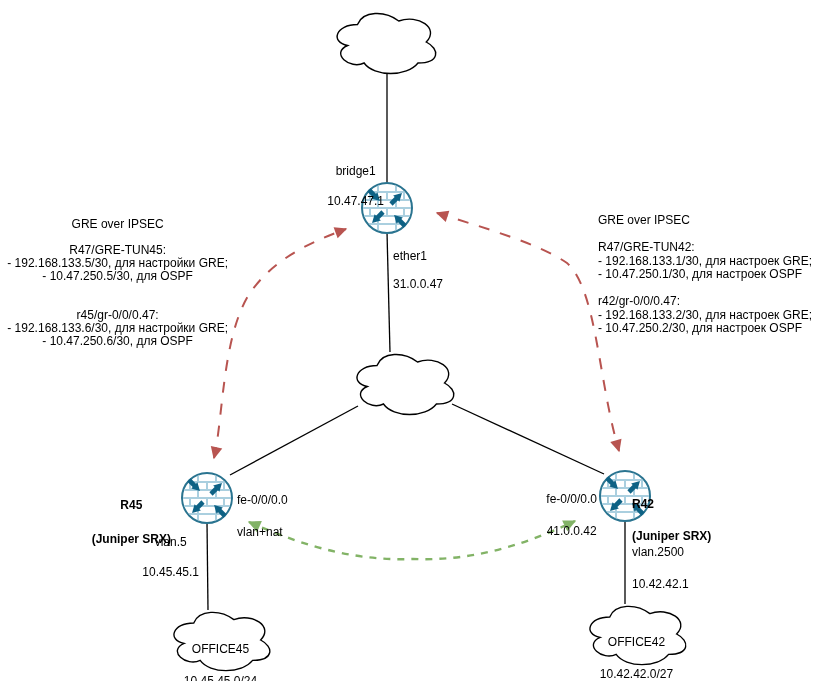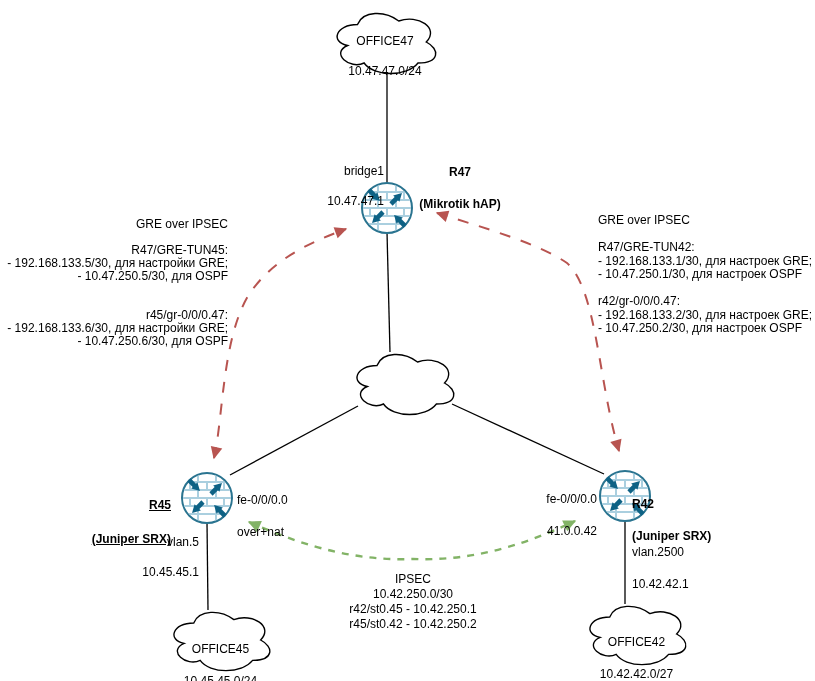--- a/index.html
+++ b/index.html
@@ -3,28 +3,28 @@
 <meta charset="utf-8">
 <style>
   html,body{margin:0;padding:0;background:#ffffff;}
   .stage{
     position:relative;width:815px;height:681px;background:#ffffff;overflow:hidden;
     font-family:"Liberation Sans",sans-serif;color:#000;
   }
   .stage svg.canvas{position:absolute;left:0;top:0;}
   .lbl{position:absolute;font-size:12px;line-height:14px;white-space:pre-line;}
   .center{text-align:center;}
-  .right{text-align:right;}
+  .right{text-align:center;}
   .bold{font-weight:bold;}
   .lh13{line-height:13px;}
   .lh135{line-height:13.5px;}
   .lh14{line-height:14px;}
   .lh15{line-height:15px;}
   .lh16{line-height:16px;}
-  .lh17{line-height:17px;text-decoration:underline;}
+  .lh17{line-height:17px;}
 </style>
 </head>
 <body>
 
 <div class="stage">
 
   <svg class="canvas" width="815" height="681" viewBox="0 0 815 681">
     <defs>
       <marker id="arrowRed" viewBox="0 0 10 10" refX="8.5" refY="5" markerWidth="7" markerHeight="7" orient="auto-start-reverse" markerUnits="strokeWidth">
         <path d="M0.6,0.8 L9.4,5 L0.6,9.2 Z" fill="#b85450"></path>
@@ -80,52 +80,48 @@
     <use href="#routerIcon" transform="translate(387,208)"></use>
     <use href="#routerIcon" transform="translate(207,498)"></use>
     <use href="#routerIcon" transform="translate(625,496)"></use>
 
     <path d="M214,458 C223,420 222,340 248,296 C270,262 305,244 346,229" fill="none" stroke="#b85450" stroke-width="2" stroke-dasharray="11 11" marker-start="url(#arrowRed)" marker-end="url(#arrowRed)"></path>
     <path d="M437,213 C478,226 538,243 567,263 C597,290 598,380 619,451" fill="none" stroke="#b85450" stroke-width="2" stroke-dasharray="11 11" marker-start="url(#arrowRed)" marker-end="url(#arrowRed)"></path>
 
     <path d="M249,522 C310,549 360,561 413,559 C466,561 516,549 575,521" fill="none" stroke="#82b366" stroke-width="2.4" stroke-dasharray="7 7" marker-start="url(#arrowGreen)" marker-end="url(#arrowGreen)"></path>
   </svg>
 
-  <div class="lbl center lh15" style="left:330px;top:19px;width:110px">
-    <div>OFFICE47</div>
-    <div>10.47.47.0/24</div>
-  </div>
 
 
   <div class="lbl center lh16" style="left:167px;top:625px;width:107px">
     <div>OFFICE45</div>
     <div>10.45.45.0/24</div>
   </div>
 
   <div class="lbl center lh16" style="left:583px;top:618px;width:107px">
     <div>OFFICE42</div>
     <div>10.42.42.0/27</div>
   </div>
 
   <div class="lbl right lh15" style="right:431px;top:149px">
     <div>bridge1</div>
     <div>10.47.47.1</div>
   </div>
-  <div class="lbl center bold lh16" style="left:400px;top:148px;width:120px">
-    <div>R47</div>
-    <div>(Mikrotik hAP)</div>
+  <div class="lbl lh14" style="left:393px;top:235px">
+    <div>ether1</div>
+    <div>31.0.0.47</div>
   </div>
 
   <div class="lbl right bold lh17" style="right:644px;top:480px">
     <div>R45</div>
     <div>(Juniper SRX)</div>
   </div>
   <div class="lbl lh16" style="left:237px;top:476px">
     <div>fe-0/0/0.0</div>
-    <div>over+nat</div>
+    <div>vlan+nat</div>
   </div>
   <div class="lbl right lh15" style="right:616px;top:520px">
     <div>vlan.5</div>
     <div>10.45.45.1</div>
   </div>
 
   <div class="lbl bold lh16" style="left:632px;top:480px">
     <div>R42</div>
     <div>(Juniper SRX)</div>
   </div>
@@ -152,18 +148,14 @@
   <div class="lbl lh135" style="left:598px;top:214px">GRE over IPSEC
 
 R47/GRE-TUN42:
 - 192.168.133.1/30, для настроек GRE;
 - 10.47.250.1/30, для настроек OSPF
 
 r42/gr-0/0/0.47:
 - 192.168.133.2/30, для настроек GRE;
 - 10.47.250.2/30, для настроек OSPF</div>
 
-  <div class="lbl center lh15" style="left:308px;top:572px;width:210px">IPSEC
-10.42.250.0/30
-r42/st0.45 - 10.42.250.1
-r45/st0.42 - 10.42.250.2</div>
 
 </div>
 
 </body></html>

